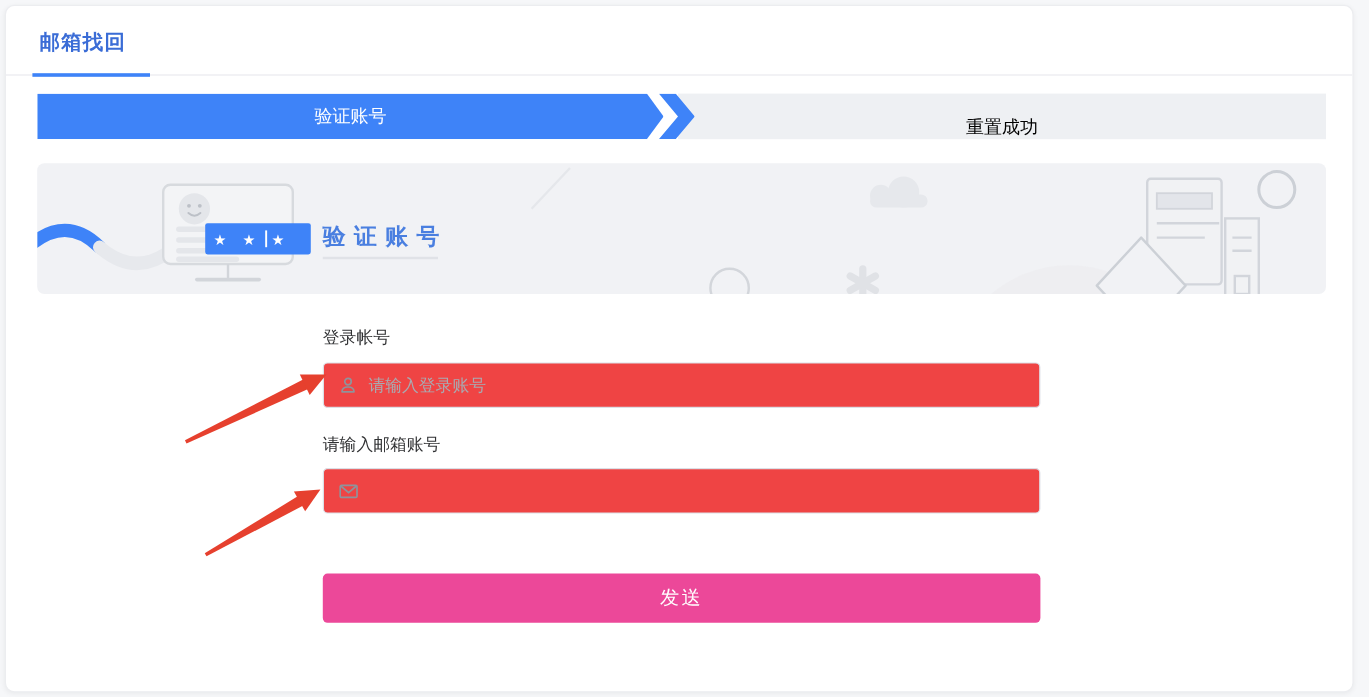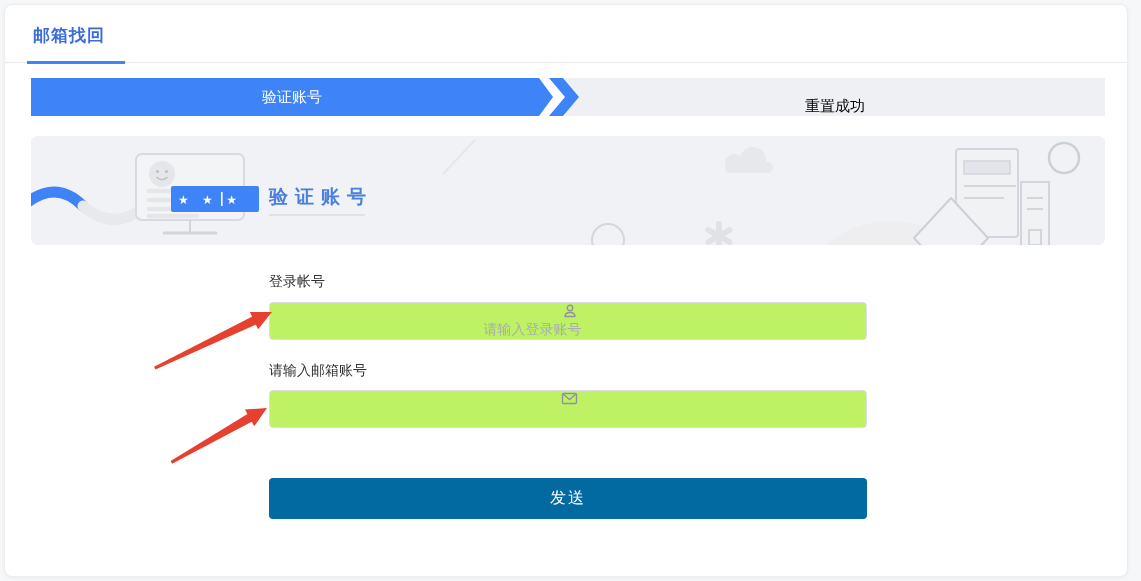--- a/index.html
+++ b/index.html
@@ -61,35 +61,35 @@
     background:#e0e2e7; z-index:2;
   }
   
   .form-label {
     position:absolute; left:264px; font-size:14px; color:#303133;
   }
   .label-1 { top:268px; }
   .label-2 { top:357px; }
   .input-wrap {
     position:absolute; left:264px; width:598px; height:38px;
-    border:1px solid #dcdfe6; border-radius:4px; background:#bef264;
-    display:flex; align-items:center; padding-left:12px;flex-direction:column;
+    border:1px solid #dcdfe6; border-radius:4px; background:#ef4444;
+    display:flex; align-items:center; padding-left:12px;
   }
   .input-1 { top:297px; }
   .input-2 { top:385px; }
   .input-wrap .field-icon { flex:0 0 auto; display:flex; margin-right:9px; }
   .input-wrap input {
     flex:1; border:none; outline:none; height:100%;
     font-size:14px; color:#303133; background:transparent;
     font-family:"Liberation Sans","DejaVu Sans",sans-serif;
   }
   .input-wrap input::placeholder { color:#a8abb2; opacity:1; }
   .send-button {
     position:absolute; left:264px; top:473px; width:598px; height:41px;
-    background:#0369a1; border:none; border-radius:4px;
+    background:#ec4899; border:none; border-radius:4px;
     color:#ffffff; font-size:16px; letter-spacing:2px; cursor:pointer;
     font-family:"Liberation Sans","DejaVu Sans",sans-serif;
   }
   
   .annotations {
     position:absolute; left:0; top:0; width:1141px; height:581px;
     z-index:10; pointer-events:none;
   }
 </style>
 </head>

